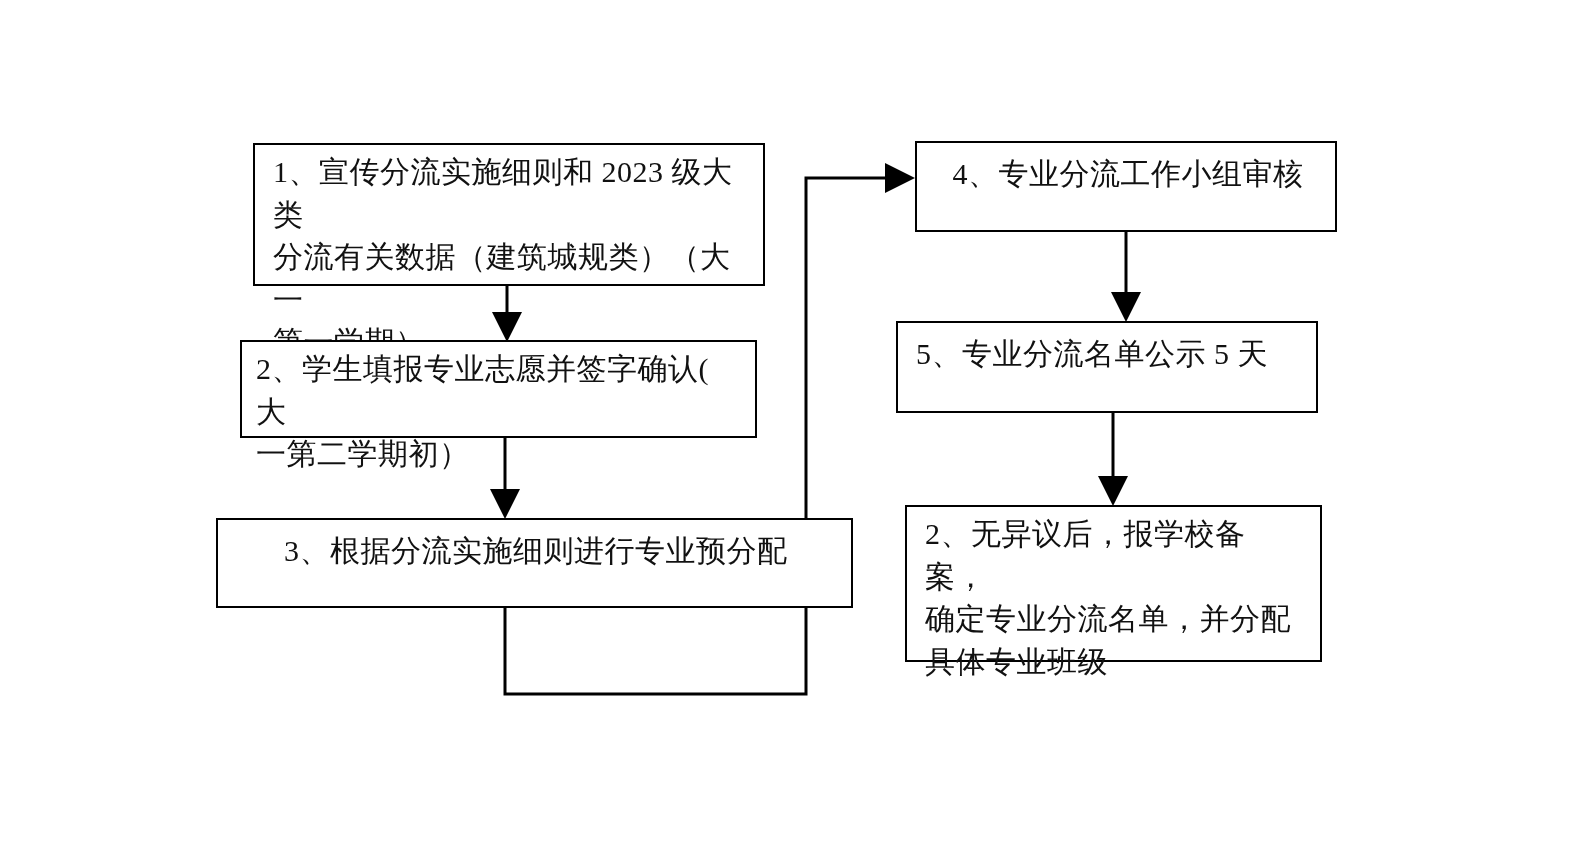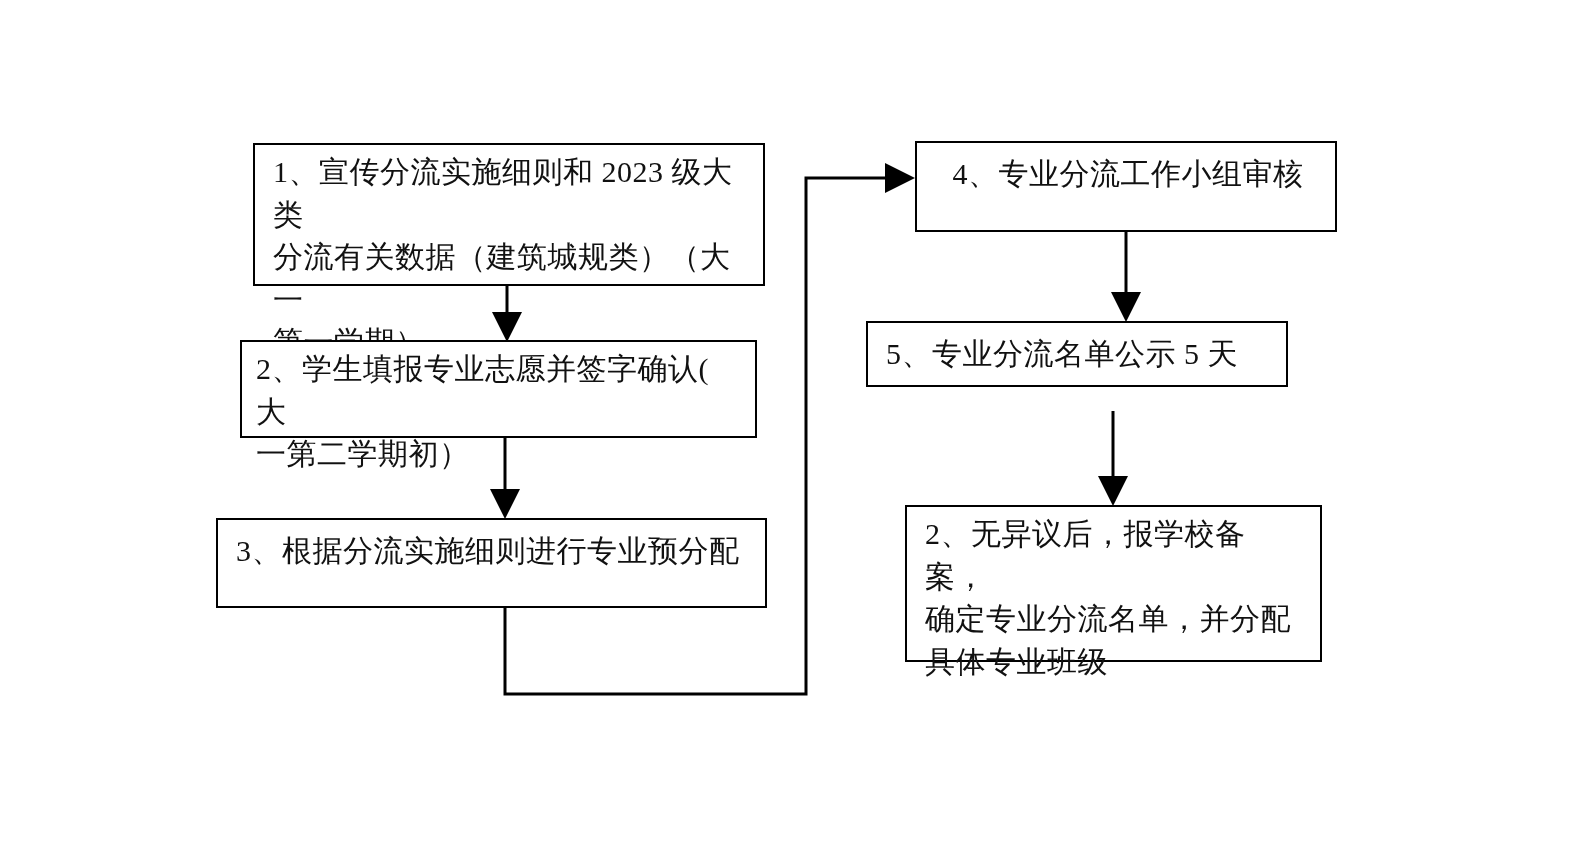--- a/index.html
+++ b/index.html
@@ -94,29 +94,29 @@
     <div class="node-text">1、宣传分流实施细则和 2023 级大类
 分流有关数据（建筑城规类）（大一
 第一学期）</div>
   </div>
 
   <div class="node" style="left:240px; top:340px; width:517px; height:98px;align-items:center;">
     <div class="node-text tight">2、学生填报专业志愿并签字确认( 大
 一第二学期初）</div>
   </div>
 
-  <div class="node" style="left:216px; top:518px; width:551px; height:90px;">
+  <div class="node" style="left:216px; top:518px; width:637px; height:90px;padding-left:48px;">
     <div class="node-text centerish">3、根据分流实施细则进行专业预分配</div>
   </div>
 
   <div class="node" style="left:915px; top:141px; width:422px; height:91px;text-align:center;">
     <div class="node-text centerish">4、专业分流工作小组审核</div>
   </div>
 
-  <div class="node" style="left:866px; top:321px; width:422px; height:66px;">
+  <div class="node" style="left:896px; top:321px; width:422px; height:92px;">
     <div class="node-text centerish">5、专业分流名单公示 5 天</div>
   </div>
 
   <div class="node" style="left:905px; top:505px; width:417px; height:157px;">
     <div class="node-text">2、无异议后，报学校备案，
 确定专业分流名单，并分配
 具体专业班级</div>
   </div>
 
 </div>

